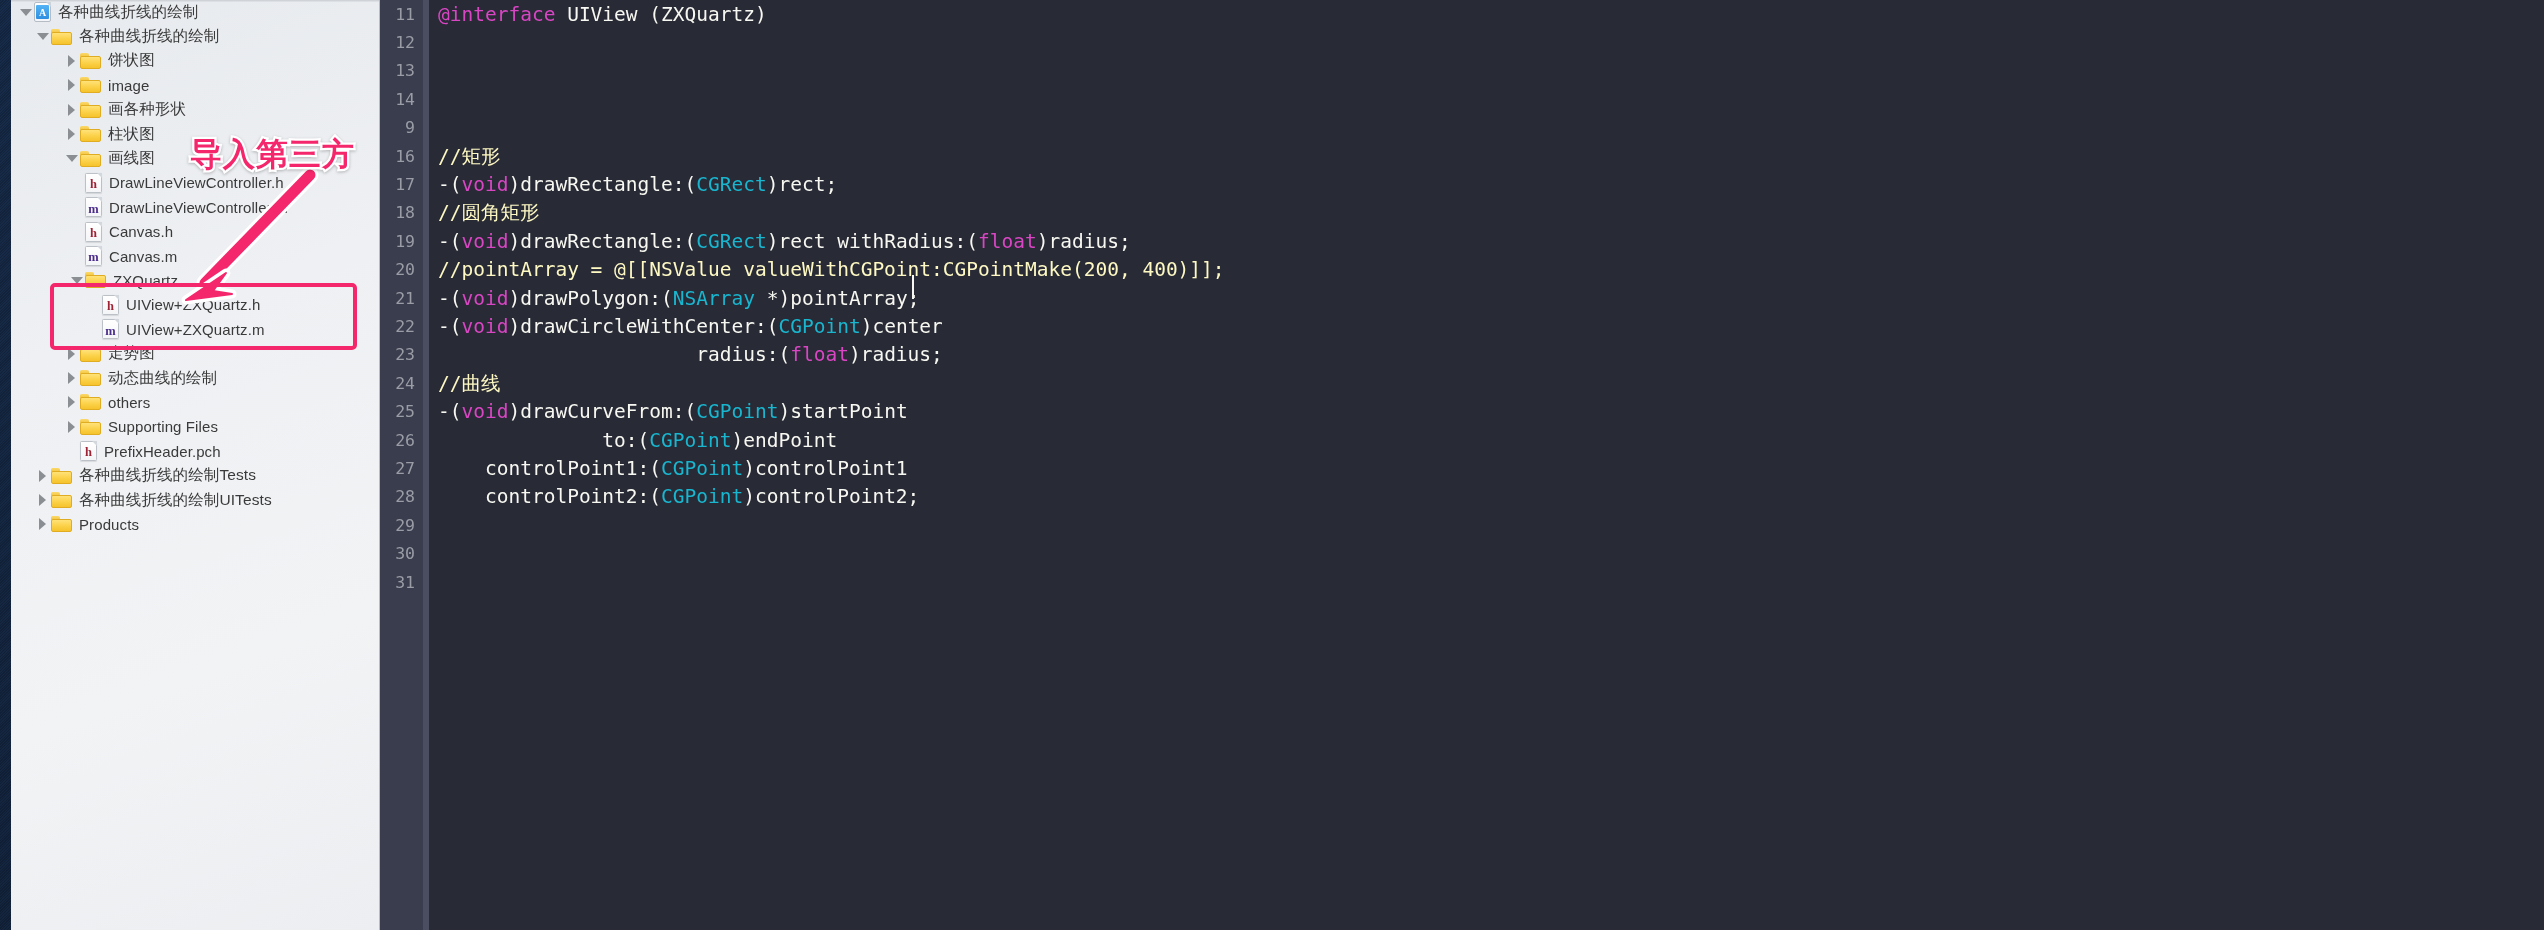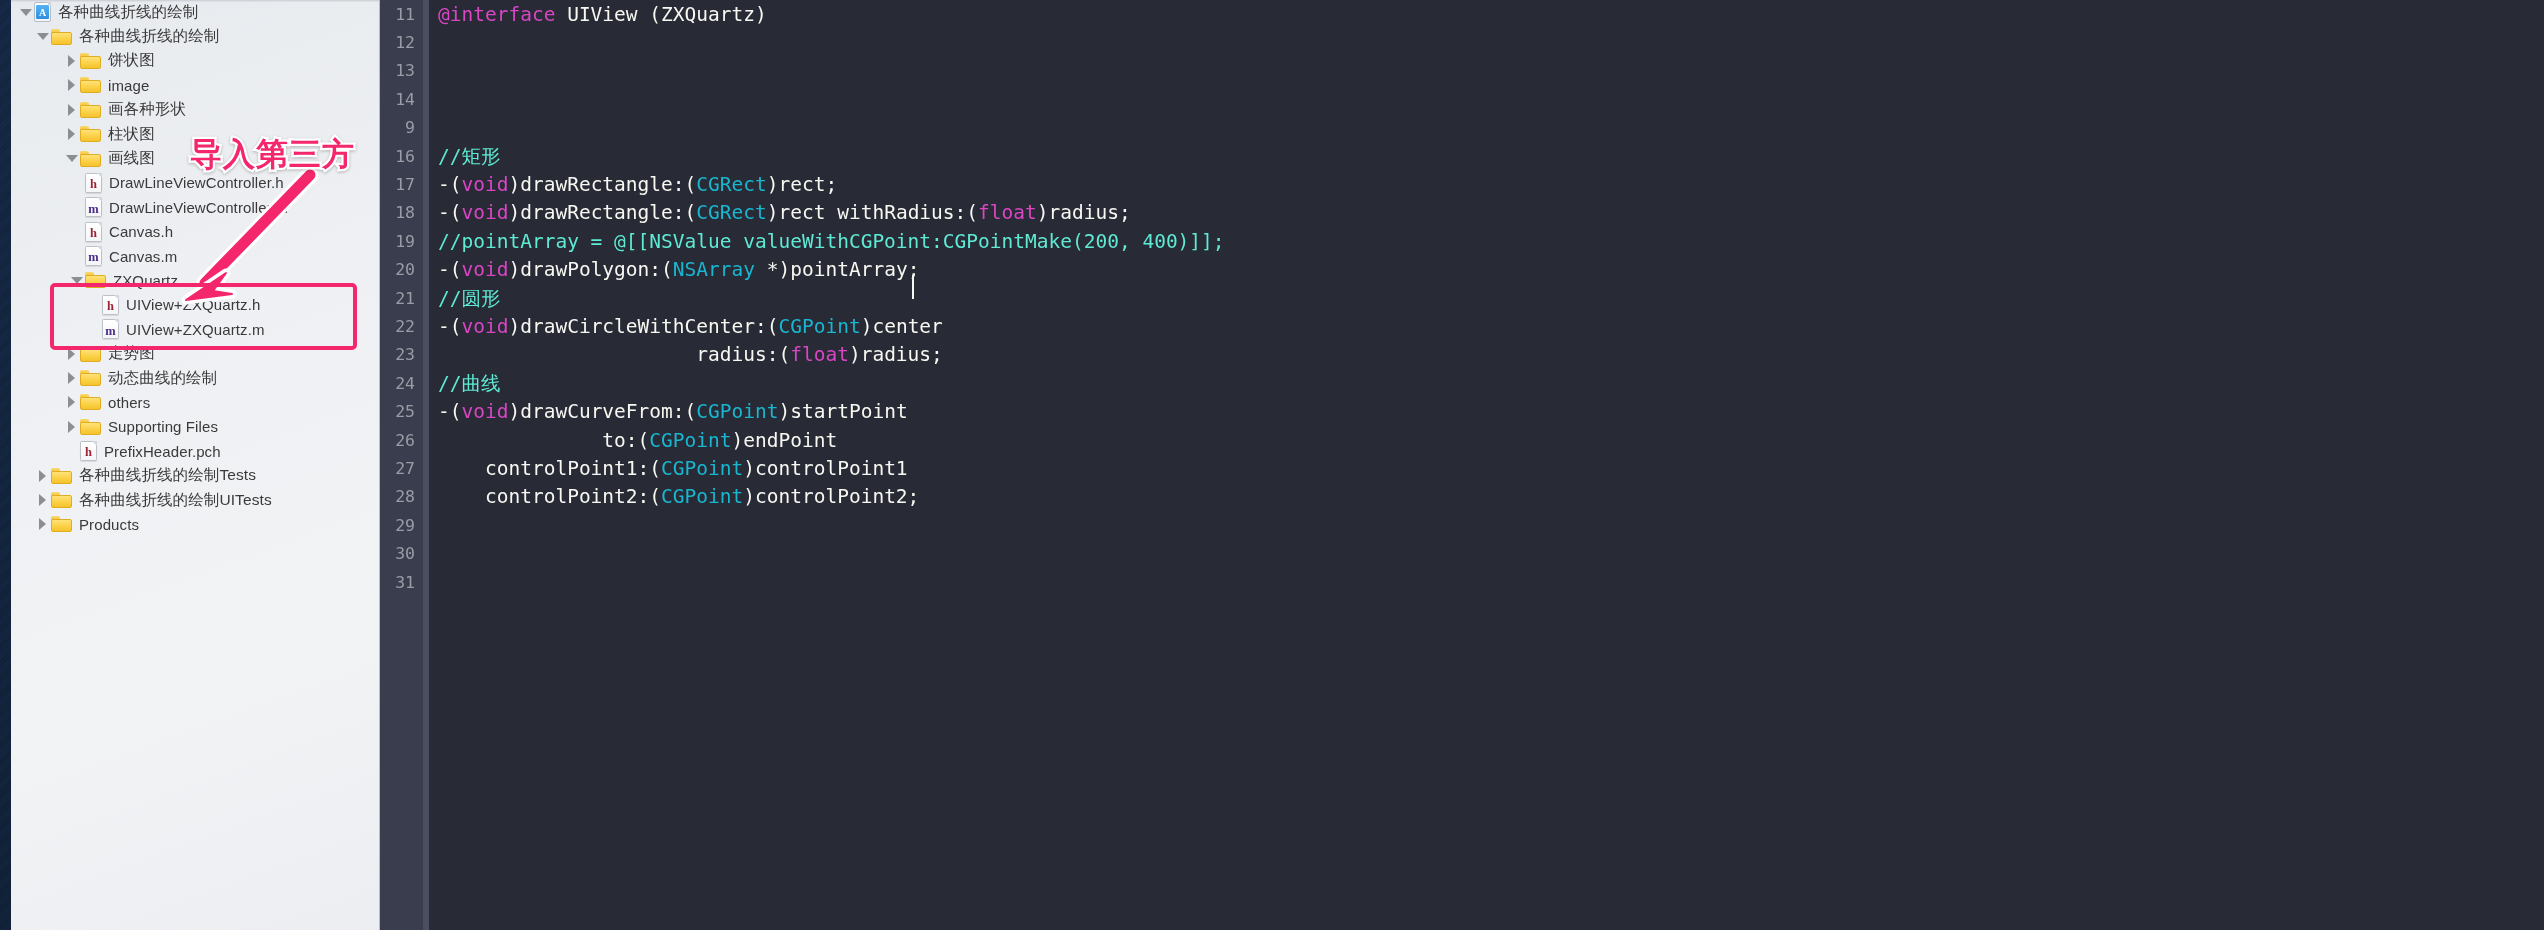--- a/index.html
+++ b/index.html
@@ -180,21 +180,21 @@
   .cline {
     height:28.4px;
     display:flex; align-items:center;
     font-family:"DejaVu Sans Mono", monospace;
     font-size:19.5px;
     color:#f8f8f2;
     white-space:pre;
     letter-spacing:0px;
   }
   .kw  { color:#d946c4; }
-  .cm  { color:#5eead4; }
+  .cm  { color:#fef9c3; }
   .ty  { color:#19b6cf; }
   .pl  { color:#f8f8f2; }
   #caret {
     position:absolute;
     left:483px; top:275px;
     width:1.6px; height:24px;
     background:#f8f8f2;
   }
 </style>
 </head>
@@ -513,24 +513,24 @@
       </div>
     <div id="code">
 
     <div class="cline"><span class="kw">@interface </span><span class="pl">UIView (ZXQuartz)</span></div>
         <div class="cline">&nbsp;</div>
         <div class="cline">&nbsp;</div>
         <div class="cline">&nbsp;</div>
         <div class="cline">&nbsp;</div>
         <div class="cline"><span class="cm">//矩形</span></div>
         <div class="cline"><span class="pl">-(</span><span class="kw">void</span><span class="pl">)drawRectangle:(</span><span class="ty">CGRect</span><span class="pl">)rect;</span></div>
+        <div class="cline"><span class="cm">//圆角矩形</span></div>
         <div class="cline"><span class="pl">-(</span><span class="kw">void</span><span class="pl">)drawRectangle:(</span><span class="ty">CGRect</span><span class="pl">)rect withRadius:(</span><span class="kw">float</span><span class="pl">)radius;</span></div>
         <div class="cline"><span class="cm">//pointArray = @[[NSValue valueWithCGPoint:CGPointMake(200, 400)]];</span></div>
         <div class="cline"><span class="pl">-(</span><span class="kw">void</span><span class="pl">)drawPolygon:(</span><span class="ty">NSArray</span><span class="pl"> *)pointArray;</span></div>
-        <div class="cline"><span class="cm">//圆形</span></div>
         <div class="cline"><span class="pl">-(</span><span class="kw">void</span><span class="pl">)drawCircleWithCenter:(</span><span class="ty">CGPoint</span><span class="pl">)center</span></div>
         <div class="cline"><span class="pl">                      radius:(</span><span class="kw">float</span><span class="pl">)radius;</span></div>
         <div class="cline"><span class="cm">//曲线</span></div>
         <div class="cline"><span class="pl">-(</span><span class="kw">void</span><span class="pl">)drawCurveFrom:(</span><span class="ty">CGPoint</span><span class="pl">)startPoint</span></div>
         <div class="cline"><span class="pl">              to:(</span><span class="ty">CGPoint</span><span class="pl">)endPoint</span></div>
         <div class="cline"><span class="pl">    controlPoint1:(</span><span class="ty">CGPoint</span><span class="pl">)controlPoint1</span></div>
         <div class="cline"><span class="pl">    controlPoint2:(</span><span class="ty">CGPoint</span><span class="pl">)controlPoint2;</span></div>
         <div class="cline">&nbsp;</div>
         <div id="caret"></div>
       </div>

